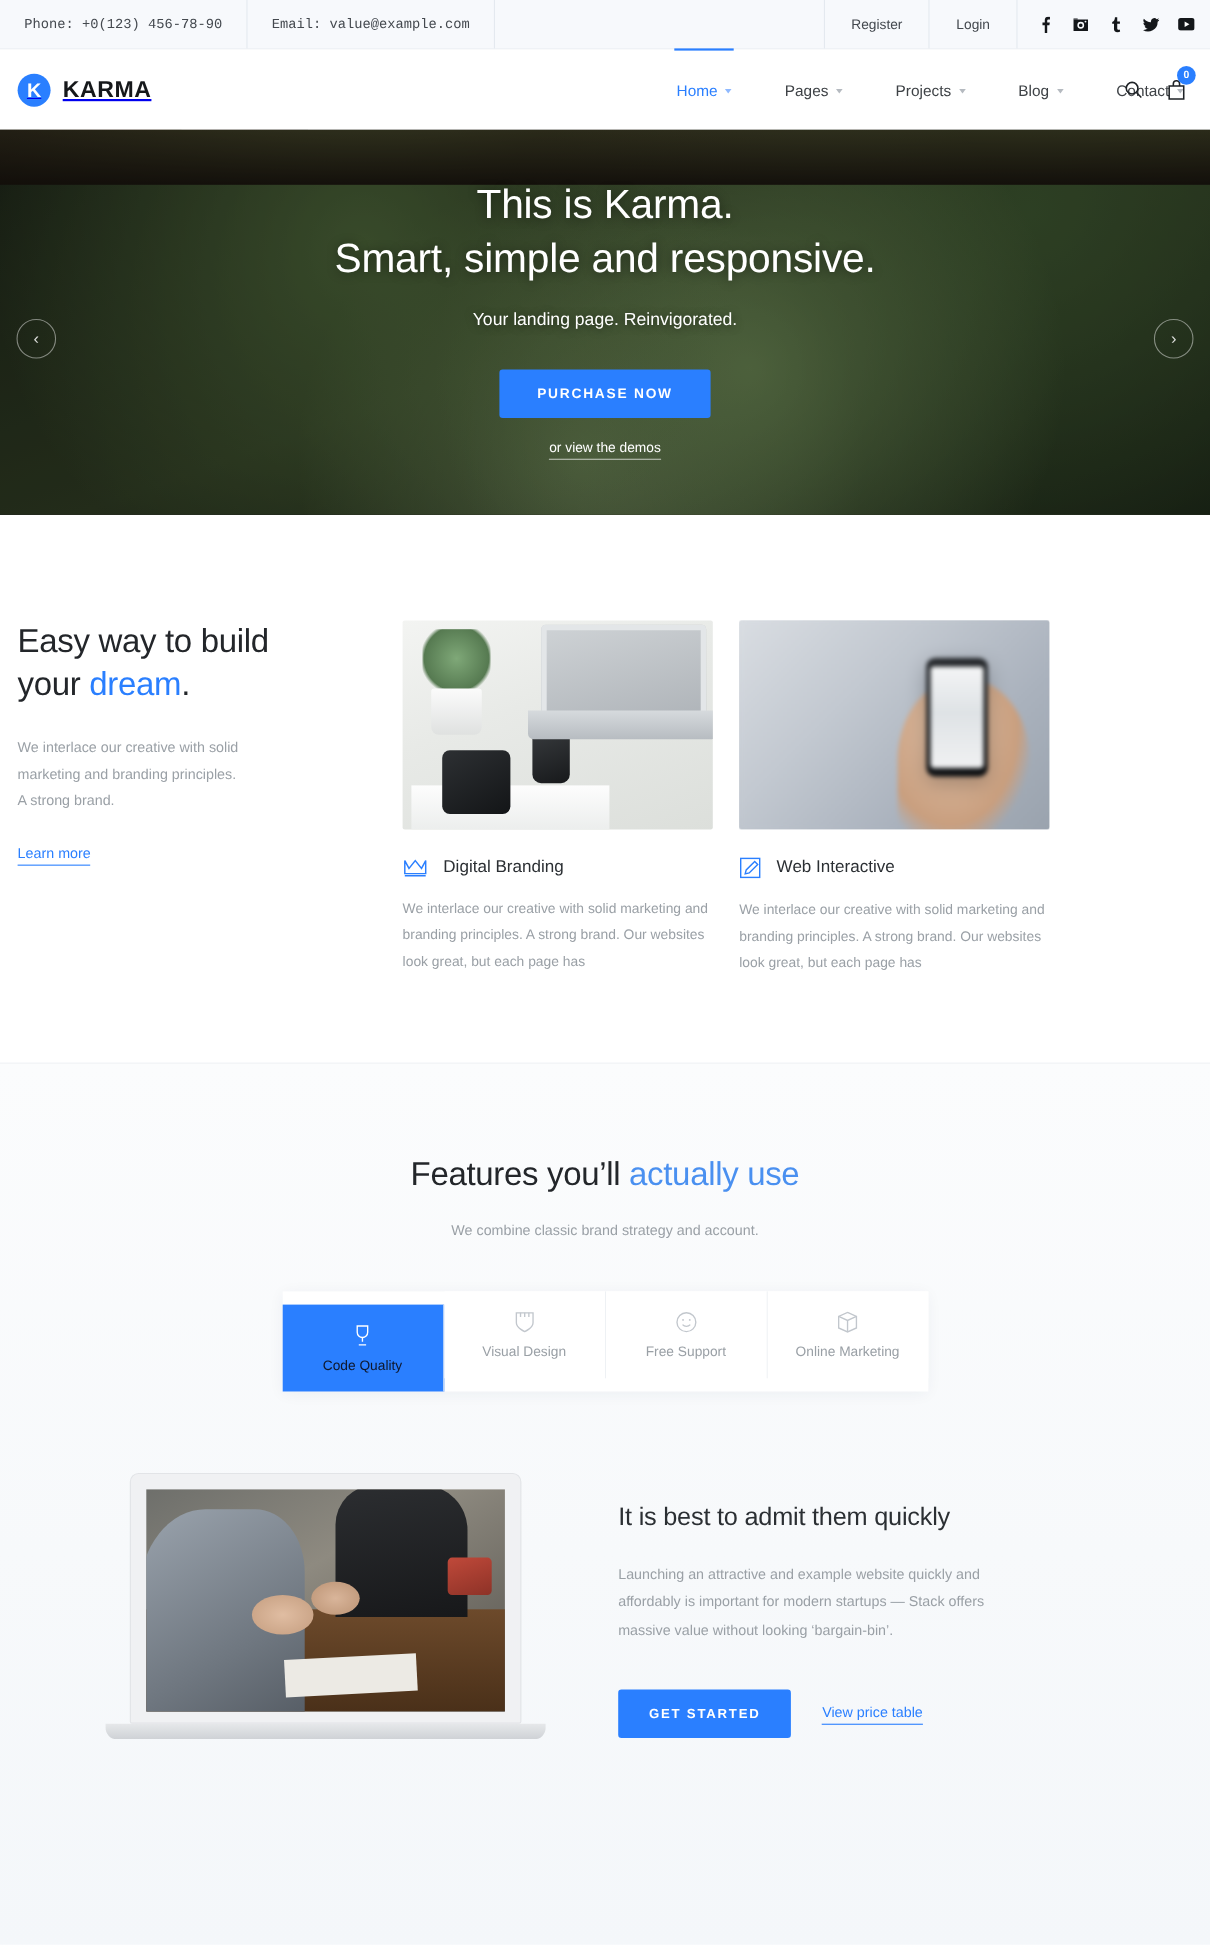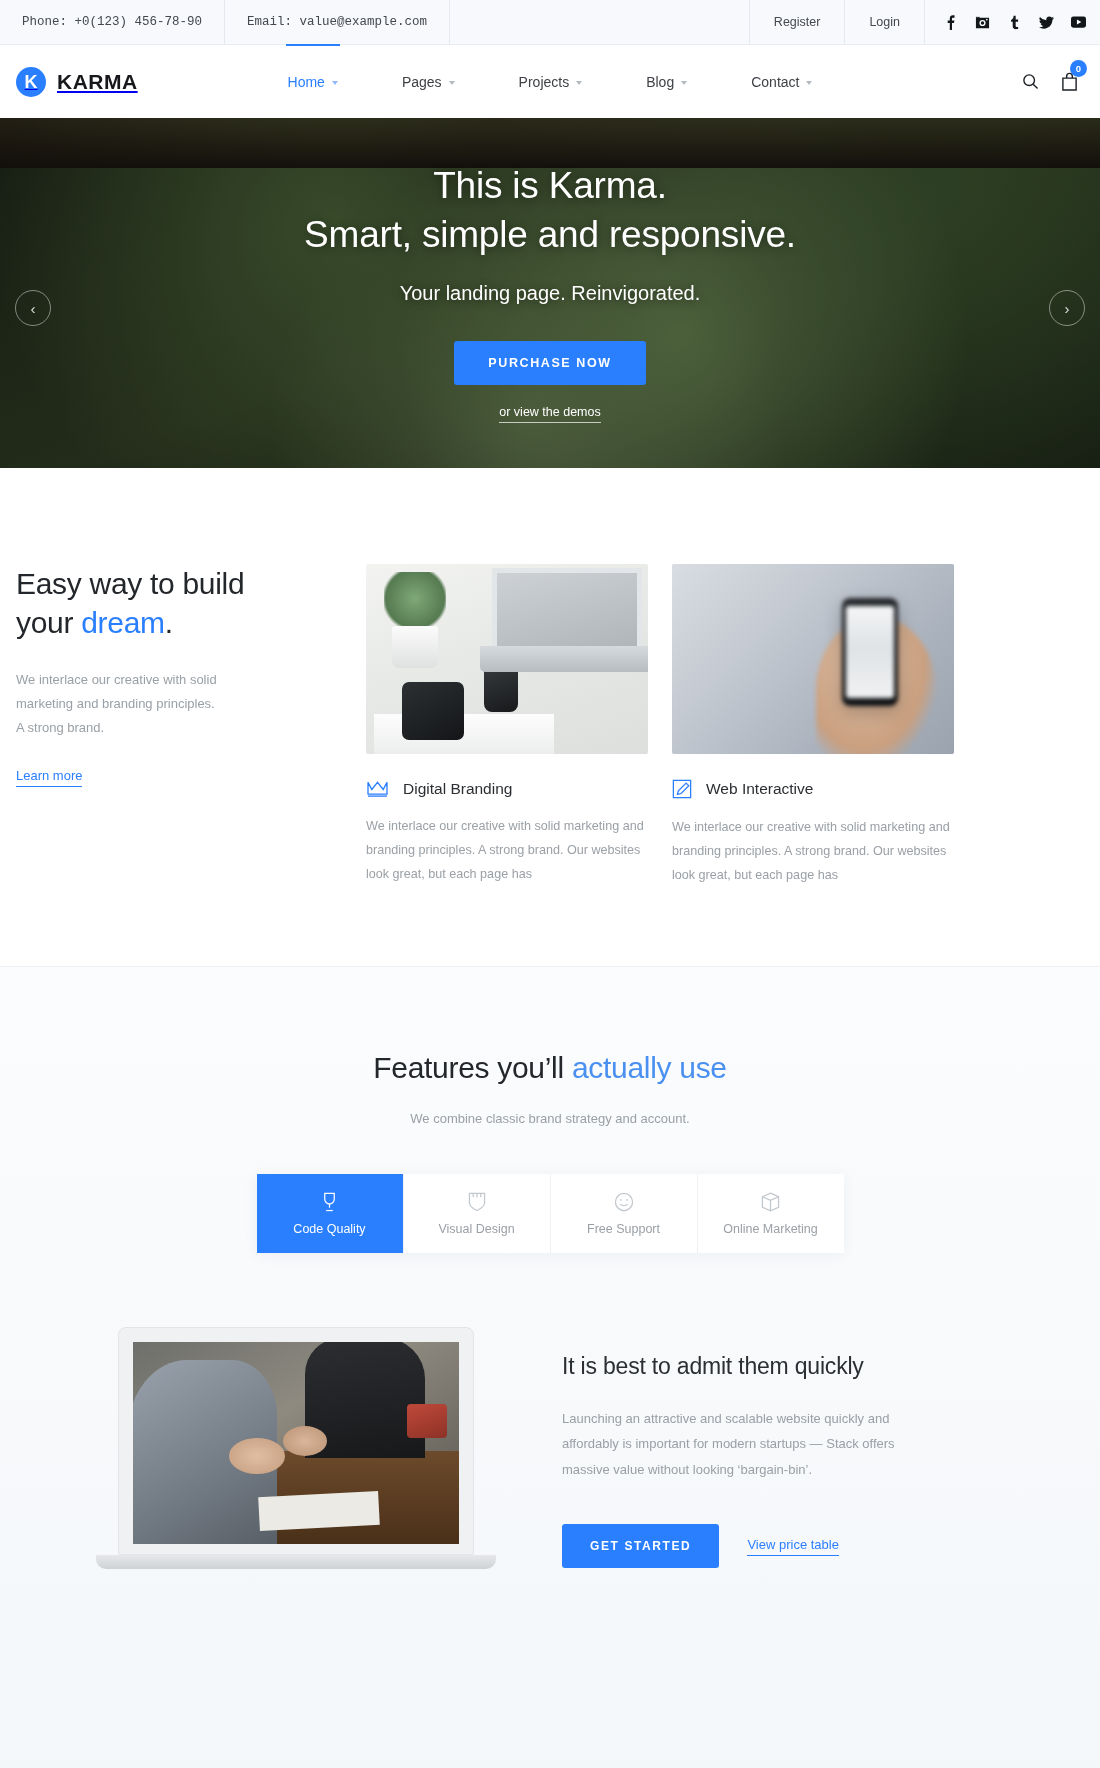--- a/index.html
+++ b/index.html
@@ -64,22 +64,22 @@
     width: 30px; height: 30px; border-radius: 50%;
     background: #2a7fff;
     display: flex; align-items: center; justify-content: center;
     color: #fff; font-size: 18px; font-weight: 700;
     line-height: 1;
   }
   .brand-text { font-size: 21px; font-weight: 700; letter-spacing: .5px; color: #16181b; }
 
   .menu {
     position: absolute; left: 0; right: 0;
-    display: flex; justify-content: center; align-items: center;
-    gap: 16px;
+    display: flex; justify-content: flex-end; align-items: center;
+    gap: 0;
     pointer-events: none;
   }
   .menu-item {
     pointer-events: auto;
     display: flex; align-items: center; gap: 7px;
     padding: 0 24px;
     font-size: 14px;
     color: #3e4246;
     text-decoration: none;
     position: relative;
@@ -178,21 +178,21 @@
   }
   .hero-h1 {
     font-size: 37px;
     font-weight: 400;
     line-height: 1.32;
     letter-spacing: -.2px;
     text-shadow: 0 1px 10px rgba(0,0,0,.45);
   }
   .hero-sub {
     margin-top: 22px;
-    font-size: 20px;
+    font-size: 16px;
     font-weight: 400;
     text-shadow: 0 1px 8px rgba(0,0,0,.5);
   }
   .hero-btn {
     margin-top: 36px;
     background: #2a7fff;
     color: #fff;
     border: none;
     border-radius: 3px;
     padding: 15px 34px;
@@ -363,21 +363,21 @@
     border-right: 1px solid #eef1f4;
     font-size: 12.5px;
     color: #9aa0a6;
     background: #fff;
     cursor: pointer;
     font-family: inherit;
     border-top: none; border-bottom: none; border-left: none;
   }
   .tab:last-child { border-right: none; }
   .tab .ti { color: #c2c7cd; display: flex; }
-  .tab.active { background: #2a7fff; color: #ffffff; }
+  .tab.active { background: #2a7fff; color: #0f172a; margin-top: 12px; }
   .tab.active .ti { color: #fff; }
 
   .showcase {
     margin-top: 74px;
     display: flex;
     align-items: flex-start;
     padding: 0 36px;
   }
   .laptop { width: 400px; flex: none; margin-left: 82px; position: relative; }
   .laptop-lid {
@@ -678,20 +678,20 @@
           <div class="ls-paper"></div>
           <div class="ls-hand1"></div>
           <div class="ls-hand2"></div>
         </div>
       </div>
       <div class="laptop-base"></div>
     </div>
 
     <div class="show-right">
       <h3 class="show-h3">It is best to admit them quickly</h3>
-      <p class="show-p">Launching an attractive and scalable website quickly and affordably is important for modern startups — Stack offers massive value without looking ‘bargain-bin’.</p>
+      <p class="show-p">Launching an attractive and example website quickly and affordably is important for modern startups — Stack offers massive value without looking ‘bargain-bin’.</p>
       <div class="show-actions">
         <button class="btn-primary">GET STARTED</button>
         <a class="link-underline" href="#">View price table</a>
       </div>
     </div>
   </div>
 </section>
 
 </body></html>

